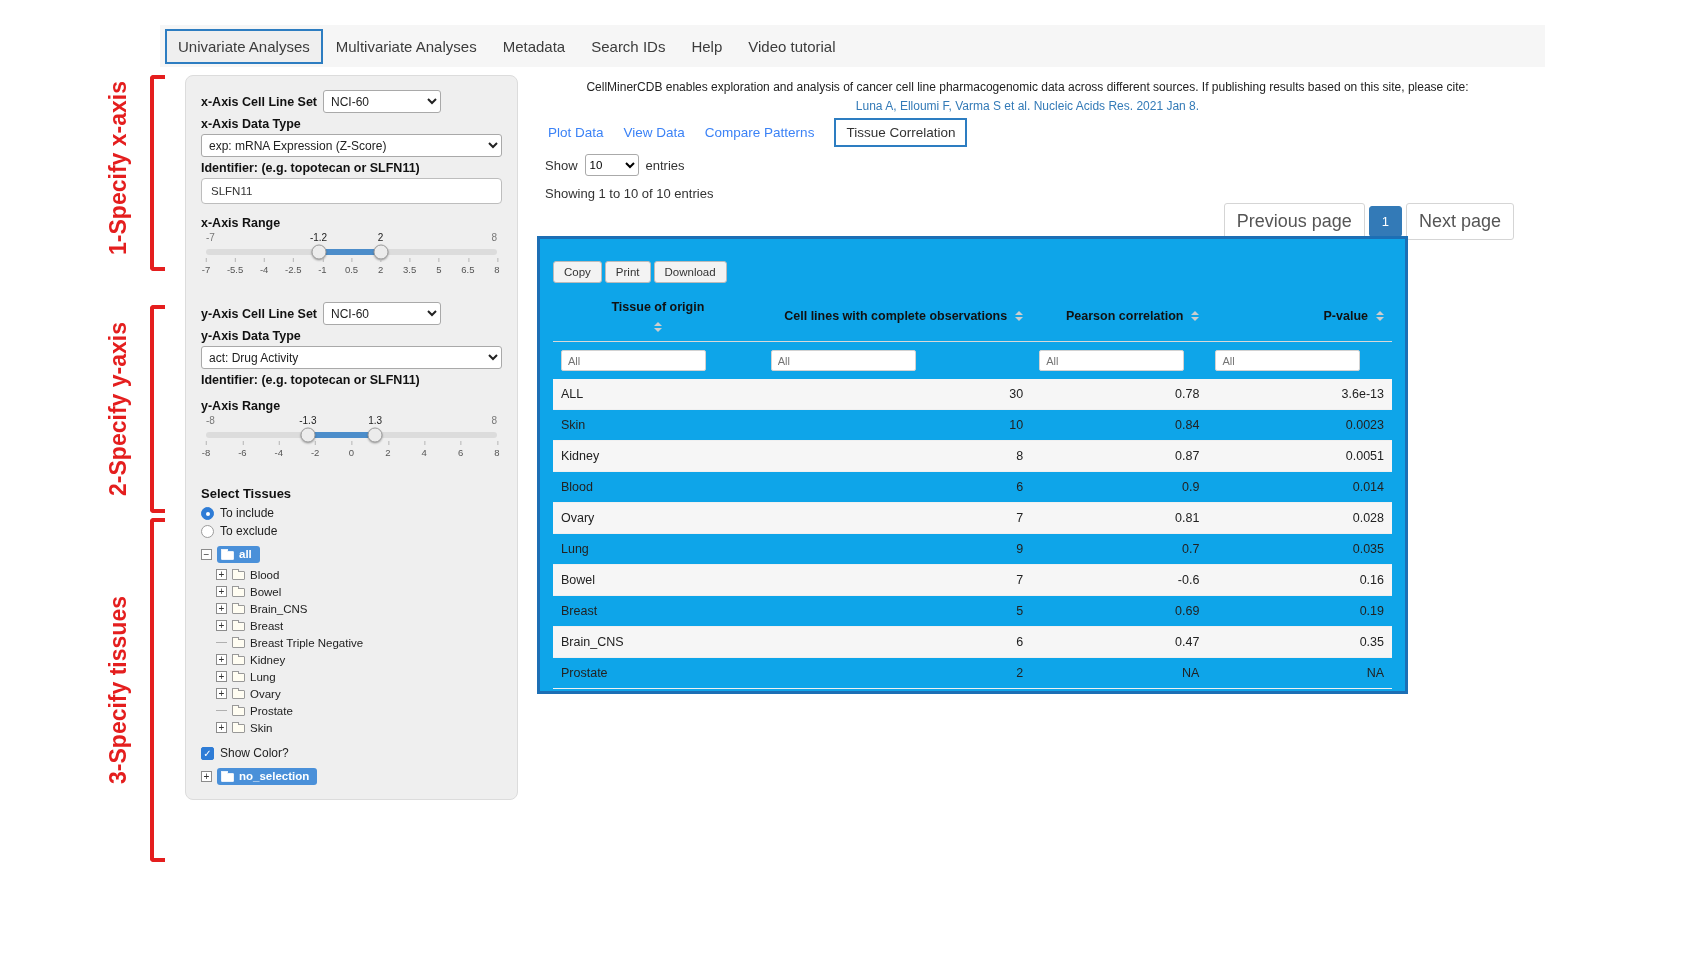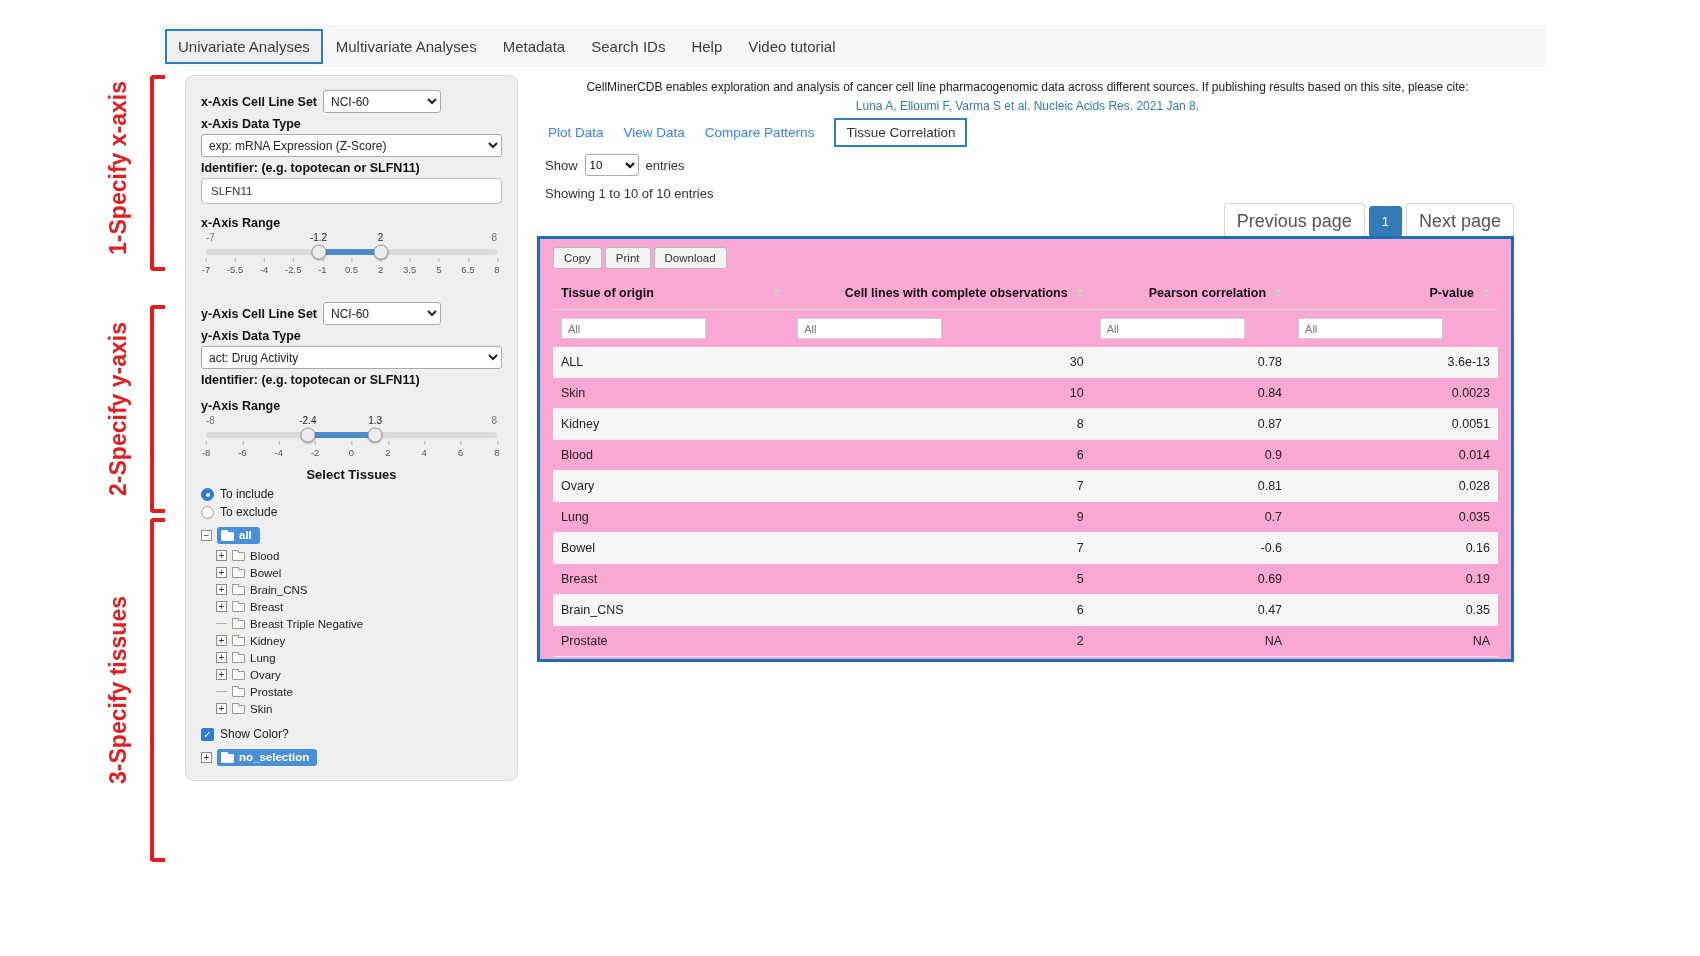--- a/index.html
+++ b/index.html
@@ -28,21 +28,21 @@
   .sidebar { position:absolute; left:185px; top:75px; width:333px; background:#efefef;
              border:1px solid #dcdcdc; border-radius:8px; padding:14px 15px 14px; font-size:12.5px; }
   .blabel { display:block; font-weight:bold; font-size:12.5px; color:#111; }
   .inline-row { display:flex; align-items:center; gap:6px; }
   .sel { font-size:12px; color:#222; background:#fff; border:1px solid #a9a9a9; border-radius:3px;
          height:23px; padding:1px 3px; font-family:inherit; }
   .sel.small { width:118px; }
   .sel.full { width:100%; }
   .txt { width:100%; height:26px; border:1px solid #bdbdbd; border-radius:4px; background:#fff;
          padding:0 9px; font-size:11.5px; color:#333; font-family:inherit; }
-  .mt3{margin-top:3px;} .mt8{margin-top:4px;} .mt12{margin-top:12px;} .mt18{margin-top:18px;} .mt16{margin-top:0;text-align:center;}
+  .mt3{margin-top:3px;} .mt8{margin-top:4px;} .mt12{margin-top:12px;} .mt18{margin-top:18px;} .mt16{margin-top:19px;}
 
   
   .slider { position:relative; height:52px; margin:2px 5px 0; }
   .sl-top { position:relative; height:14px; font-size:10px; }
   .sl-end { position:absolute; top:0; color:#777; }
   .sl-min { left:0; } .sl-max { right:0; }
   .sl-val { position:absolute; top:0; transform:translateX(-50%); color:#222; }
   .sl-track { position:relative; height:6px; background:#dcdcdc; border-radius:3px; margin-top:3px; }
   .sl-seg { position:absolute; top:0; height:6px; background:#4c8dca; border-radius:3px; }
   .sl-handle { position:absolute; top:50%; width:15px; height:15px; border-radius:50%; background:#ececec;
@@ -86,31 +86,31 @@
   .subtab.active { color:#333; border:2px solid #2d7dc1; padding:5px 10px; background:#fff; }
   .show-row { position:absolute; left:545px; top:154px; display:flex; align-items:center; gap:7px; font-size:13px; color:#333; }
   .show-row select { width:54px; height:22px; font-size:11.5px; border:1px solid #aaa; border-radius:3px;
                      background:#fff; font-family:inherit; }
   .showing-text { position:absolute; left:545px; top:186px; font-size:13px; color:#333; }
   .pagination { position:absolute; top:203px; right:186px; display:flex; align-items:center; gap:4px; }
   .page-btn { padding:7px 12px; border:1px solid #d5d5d5; border-radius:3px; background:#fff; color:#555;
               cursor:pointer; font-size:18px; font-family:inherit; }
   .page-current { padding:7px 12px; border:1px solid #337ab7; border-radius:3px; background:#337ab7; color:#fff;
                   cursor:pointer; font-size:13px; font-family:inherit; }
-  .table-wrap { position:absolute; left:537px; top:236px; width:977px; border:3px solid #1c6fb5; background:#f9a8d4;
-                padding:8px 13px 2px; }
+  .table-wrap { position:absolute; left:537px; top:236px; width:871px; border:3px solid #1c6fb5; background:#0ea5e9;
+                padding:22px 13px 2px; }
   .export-row { display:flex; gap:3px; }
   .dt-btn { font-size:11.5px; padding:4px 10px; border:1px solid #bbb; border-radius:3px; background:#f3f3f3;
             color:#333; cursor:pointer; font-family:inherit; }
   table.data { width:100%; border-collapse:collapse; margin-top:8px; font-size:12.5px; color:#222; table-layout:fixed; }
   table.data th { font-weight:bold; font-size:12.5px; color:#111; padding:9px 8px; border-bottom:1px solid #d8d8d8; }
   table.data td { padding:8px 8px; }
   th.col-0 { width:25%; } th.col-1 { width:32%; } th.col-2 { width:21%; } th.col-3 { width:22%; }
   .th-inner { display:flex; align-items:center; gap:8px; }
-  th.col-0 .th-inner { justify-content:space-between; }
+  th.col-0 .th-inner { justify-content:space-between;flex-direction:column; }
   th.col-1 .th-inner, th.col-2 .th-inner, th.col-3 .th-inner { justify-content:flex-end; }
   td.col-0 { text-align:left; }
   td.col-1, td.col-2, td.col-3 { text-align:right; }
   th.col-1, td.col-1 { padding-right:36px; }
   th.col-2, td.col-2 { padding-right:130px; }
   th.col-3, td.col-3 { padding-right:130px; }
   td.filter-cell { padding:4px 8px 8px; text-align:left; }
   .filter-input { width:145px; height:21px; border:1px solid #d2d2d2; border-radius:2px; padding:0 6px;
                   font-size:11px; color:#333; font-family:inherit; display:block; background:#fff; }
   tbody tr:nth-child(odd) { background:#f6f6f6; }
@@ -189,21 +189,21 @@
     </div>
     <label class="blabel mt8">y-Axis Data Type</label>
     <select class="sel full mt3">
       <option>act: Drug Activity</option>
     </select>
     <label class="blabel mt8">Identifier: (e.g. topotecan or SLFN11)</label>
     <label class="blabel mt12">y-Axis Range</label>
     <div class="slider" id="slider-y">
         <div class="sl-top">
           <span class="sl-end sl-min">-8</span>
-          <span class="sl-val" style="left: 35%;">-2.4</span>
+          <span class="sl-val" style="left: 35%;">-1.3</span>
           <span class="sl-val" style="left: 58.125%;">1.3</span>
           <span class="sl-end sl-max">8</span>
         </div>
         <div class="sl-track">
           <div class="sl-seg" style="left: 35%; width: 23.125%;"></div>
           <div class="sl-handle" style="left: 35%;"></div>
           <div class="sl-handle" style="left: 58.125%;"></div>
         </div>
         <div class="sl-ticks">
           <span class="sl-tick" style="left: 0%;">-8</span>

